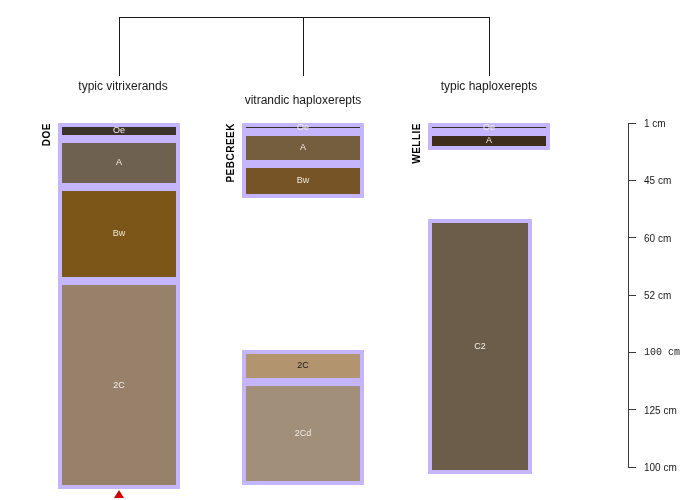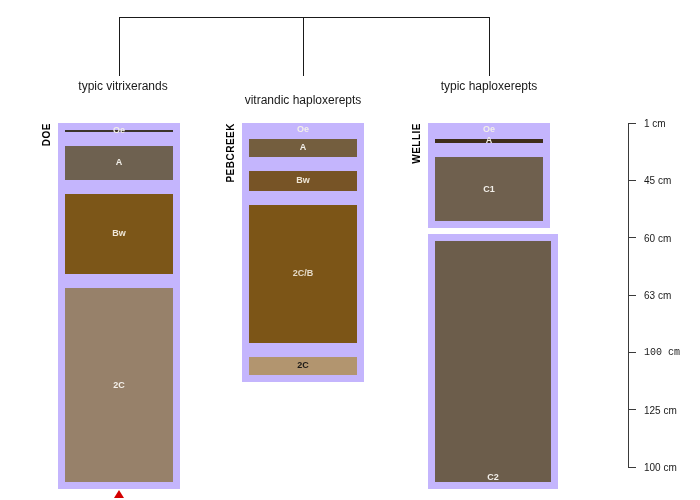--- a/index.html
+++ b/index.html
@@ -16,22 +16,22 @@
     font-size:12px;color:#1a1a1a;white-space:nowrap;
   }
   .profile-name{
     position:absolute;
     writing-mode:vertical-rl;transform:rotate(180deg);
     font-size:10px;font-weight:bold;color:#000;
     letter-spacing:0.5px;white-space:nowrap;
   }
   .horizon{
     position:absolute;box-sizing:border-box;
-    border:7px solid #c4b5fd;
-    display:flex;align-items:center;justify-content:center;font-weight:bold;
+    border:4px solid #c4b5fd;
+    display:flex;align-items:center;justify-content:center;
   }
   .horizon span{font-size:9px;line-height:9px;}
   .axis-line{position:absolute;background:#3a3a3a;}
   .axis-tick{position:absolute;background:#3a3a3a;height:1px;}
   .axis-label{
     position:absolute;transform:translateY(-50%);
     font-size:10px;color:#1a1a1a;white-space:nowrap;
   }
   .bottom-marker{
     position:absolute;width:0;height:0;
@@ -67,47 +67,44 @@
     <div class="profile-name" style="left:225px;top:122.5px;">PEBCREEK</div>
     <div class="horizon" style="left:242px;top:122.5px;width:122px;height:9.173333333333346px;background:#37302a;">
       <span style="color: rgb(242, 239, 233);">Oe</span>
     </div>
     <div class="horizon" style="left:242px;top:131.67333333333335px;width:122px;height:32.106666666666655px;background:#745e3e;">
       <span style="color: rgb(242, 239, 233);">A</span>
     </div>
     <div class="horizon" style="left:242px;top:163.78px;width:122px;height:34.400000000000006px;background:#775426;">
       <span style="color: rgb(239, 230, 214);">Bw</span>
     </div>
-    <div class="horizon" style="left:242px;top:198.18px;width:122px;height:151.36px;background:#7c5517;">
-      <span style="color: rgb(228, 217, 198);">2C/B</span>
-    </div>
     <div class="horizon" style="left:242px;top:349.54px;width:122px;height:32.10666666666668px;background:#b2956f;">
       <span style="color: rgb(28, 26, 23);">2C</span>
+    </div>
+    <div class="horizon" style="left:242px;top:381.6466666666667px;width:122px;height:103.19999999999999px;background:#a28f7a;">
+      <span style="color: rgb(240, 236, 228);">2Cd</span>
     </div>
     <div class="profile-name" style="left:411px;top:122.5px;">WELLIE</div>
     <div class="horizon" style="left:428px;top:122.5px;width:122px;height:9.173333333333346px;background:#37302a;">
       <span style="color: rgb(242, 239, 233);">Oe</span>
     </div>
     <div class="horizon" style="left:428px;top:131.67333333333335px;width:122px;height:18.346666666666664px;background:#3e2d1b;">
       <span style="color: rgb(242, 239, 233);">A</span>
     </div>
-    <div class="horizon" style="left:428px;top:150.02px;width:122px;height:77.97333333333333px;background:#6f604e;">
-      <span style="color: rgb(242, 239, 233);">C1</span>
-    </div>
-    <div class="horizon" style="left:428px;top:234px;width:130px;height:254.56px;background:#6c5d4b;align-items:flex-end;">
+    <div class="horizon" style="left:428px;top:219px;width:104px;height:254.56px;background:#6c5d4b;">
       <span style="color: rgb(242, 239, 233);">C2</span>
     </div>
     <div class="axis-line" style="left:627.5px;top:122.5px;width:1px;height:344px;"></div>
     <div class="axis-tick" style="left:627.5px;top:122.5px;width:8px;"></div>
     <div class="axis-label" style="left:644px;top:123px;">1 cm</div>
     <div class="axis-tick" style="left:627.5px;top:179.83333333333334px;width:8px;"></div>
     <div class="axis-label" style="left:644px;top:180.33333333333334px;">45 cm</div>
     <div class="axis-tick" style="left:627.5px;top:237.16666666666669px;width:8px;"></div>
     <div class="axis-label" style="left:644px;top:237.66666666666669px;">60 cm</div>
     <div class="axis-tick" style="left:627.5px;top:294.5px;width:8px;"></div>
-    <div class="axis-label" style="left:644px;top:295px;">63 cm</div>
+    <div class="axis-label" style="left:644px;top:295px;">52 cm</div>
     <div class="axis-tick" style="left:627.5px;top:351.83333333333337px;width:8px;"></div>
     <div class="axis-label" style="left:644px;top:352.33333333333337px;font-family:Liberation Mono, monospace;">100 cm</div>
     <div class="axis-tick" style="left:627.5px;top:409.1666666666667px;width:8px;"></div>
     <div class="axis-label" style="left:644px;top:409.6666666666667px;">125 cm</div>
     <div class="axis-tick" style="left:627.5px;top:466.5px;width:8px;"></div>
     <div class="axis-label" style="left:644px;top:467px;">100 cm</div>
   </div>
 
 </body></html>

